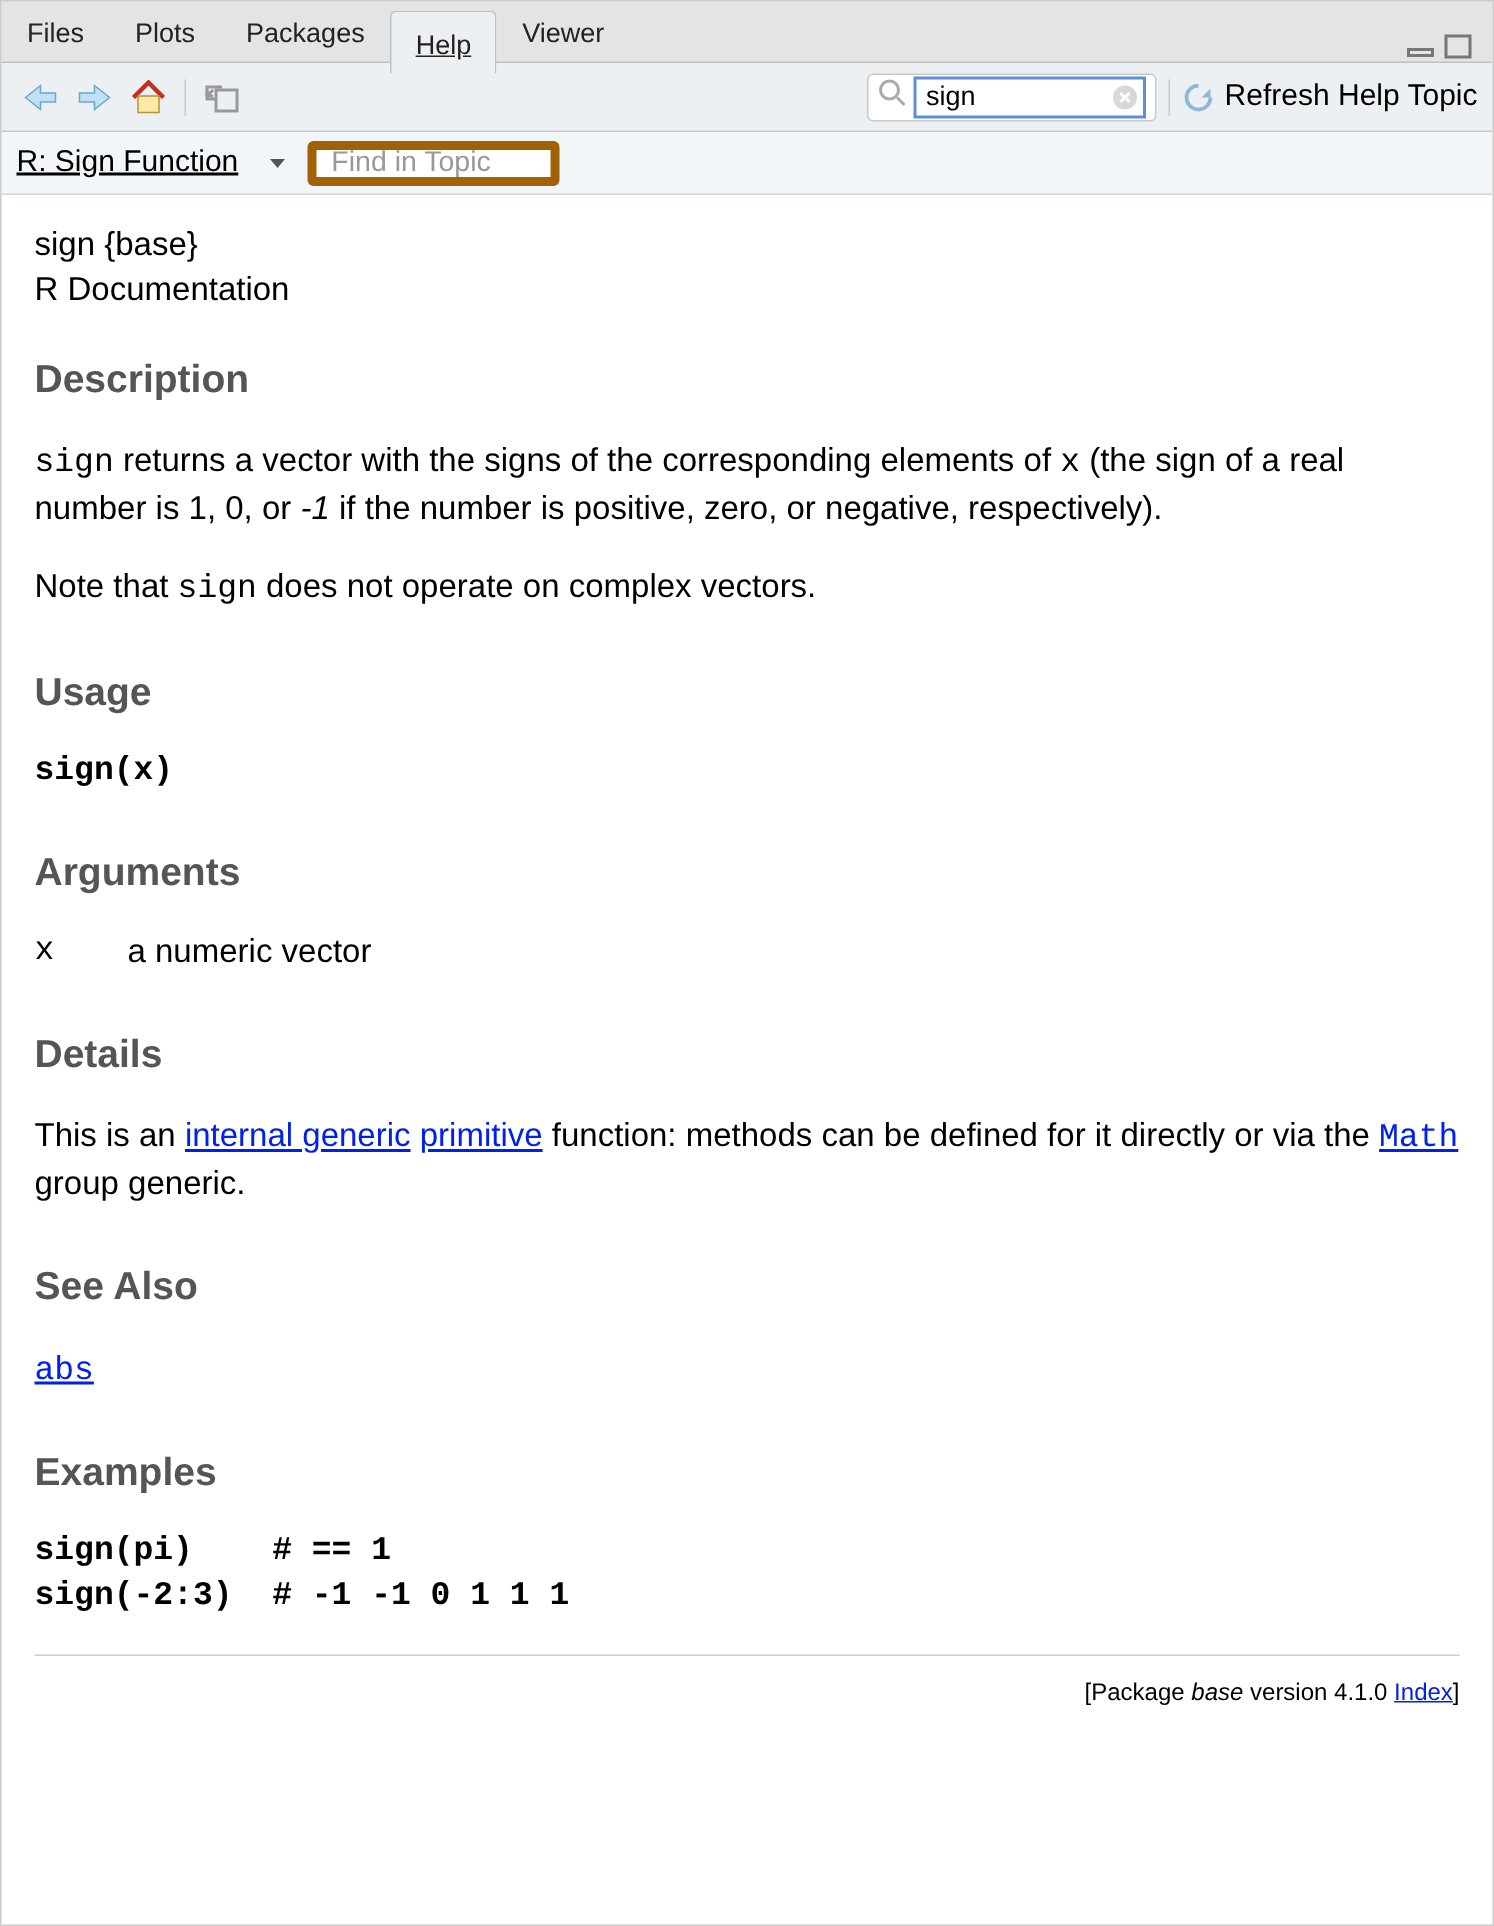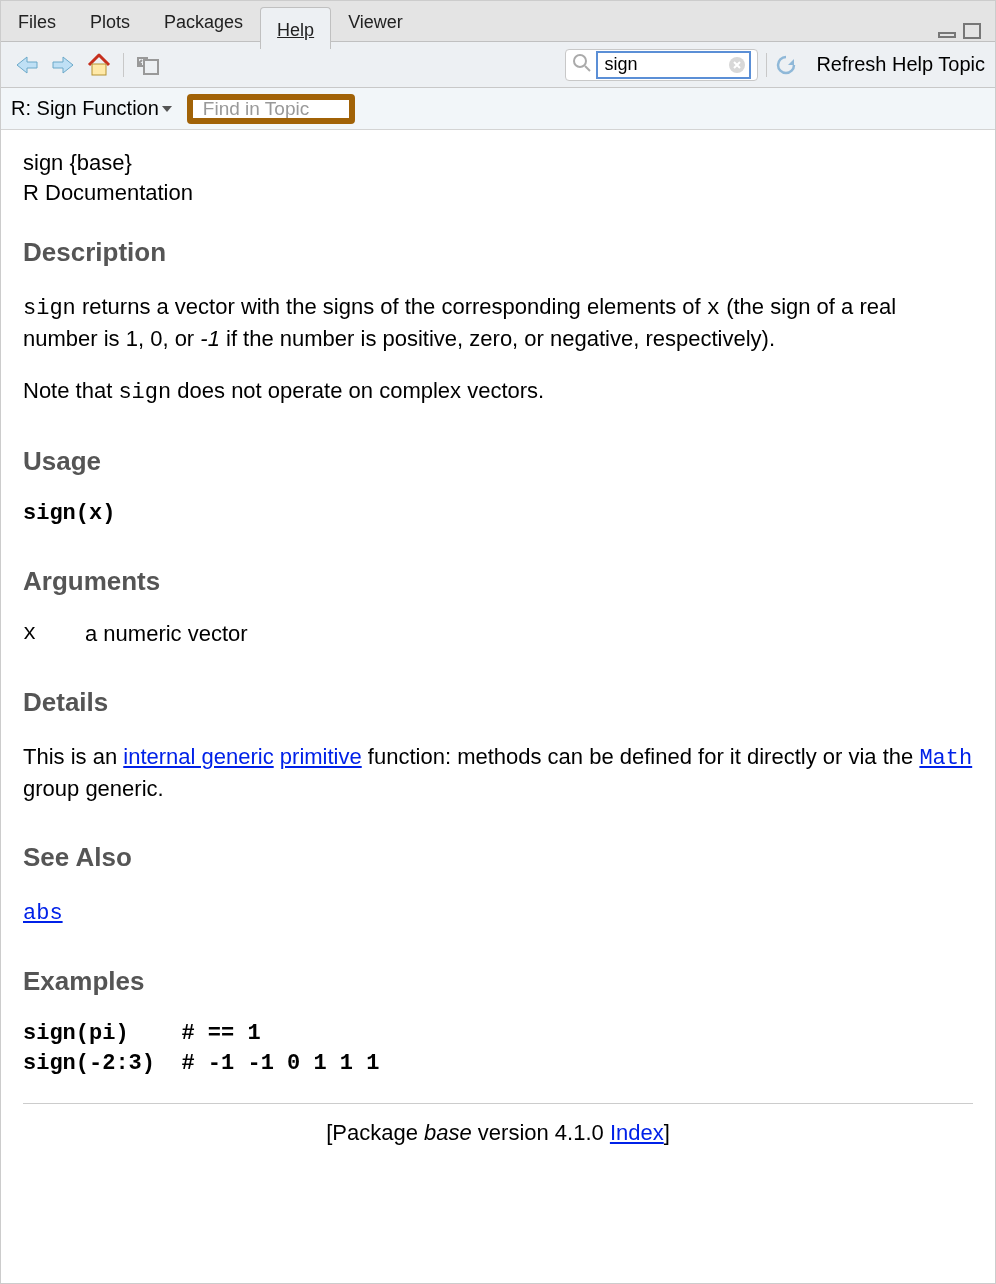--- a/index.html
+++ b/index.html
@@ -15,43 +15,43 @@
 
   
   .toolbar { display:flex; align-items:center; height:46px; background:#edf0f3; border-bottom:1px solid #c8c8c8; padding:0 10px; gap:4px; }
   .toolbtn { width:32px; height:32px; display:flex; align-items:center; justify-content:center; cursor:pointer; border-radius:3px; }
   .sep { width:1px; height:24px; background:#c8c8c8; margin:0 4px; }
   .spacer { flex:1; }
   .searchwrap { display:flex; align-items:center; border:1px solid #c8c8c8; border-radius:4px; background:#fff; height:32px; padding:0 6px; gap:4px; }
   .searchwrap input { border:2px solid #5b8fd6; outline:none; font-size:18px; padding:2px 28px 2px 6px; width:155px; height:28px; background:#fff; }
   .searchwrap .inputwrap { position:relative; }
   .searchwrap .clear { position:absolute; right:5px; top:5px; cursor:pointer; }
-  .refresh { display:flex; align-items:center; gap:19px; cursor:pointer; font-size:20px; }
+  .refresh { display:flex; align-items:center; gap:6px; cursor:pointer; font-size:20px; }
 
   
   .subbar { display:flex; align-items:center; height:42px; background:#f2f6f9; border-bottom:1px solid #d4d4d4; padding:0 10px; gap:14px; }
   .subbar .title { font-size:20px; }
-  .subbar .titlewrap { display:flex; align-items:center; gap:2px; cursor:pointer; }
+  .subbar .titlewrap { display:flex; align-items:center; gap:20px; cursor:pointer;text-decoration:underline; }
   .subbar input { border:6px solid #a16207; border-radius:4px; background:#fff; height:30px; padding:0 10px; font-size:19px; color:#555; width:168px; }
   .subbar input::placeholder { color:#999; }
 
   
   .content { flex:1; background:#fff; overflow:auto; padding:18px 22px 10px; font-size:22px; line-height:1.35; color:#000; }
   .tophdr { display:flex; justify-content:space-between; font-size:22px; margin-bottom:28px;flex-direction:column; }
   h1 { font-size:44px; font-weight:400; margin:0 0 38px; }
   h2 { font-size:26px; font-weight:700; color:#555; margin:36px 0 20px; }
   h2.first { margin-top:0; }
   code, .mono { font-family: "Courier New", monospace; }
   pre { font-family:"Courier New",monospace; font-size:22px; margin:0 0 0 0;font-weight:bold; }
   .argrow { display:flex; gap:34px; margin-top:6px; }
   .argname { font-family:"Courier New",monospace; width:28px; }
   a { color:#0021e8; text-decoration:underline; }
   a.mono { font-family:"Courier New",monospace; }
   hr { border:none; border-top:1px solid #ccc; margin:24px 0 14px; }
-  .footer { text-align:center; font-size:22px; }
+  .footer { text-align:right; font-size:16px; }
   .footer em { font-style:italic; }
 </style>
 </head>
 <body>
 
 <div class="tabstrip">
   <div class="tab">Files</div>
   <div class="tab">Plots</div>
   <div class="tab">Packages</div>
   <div class="tab active">Help</div>

